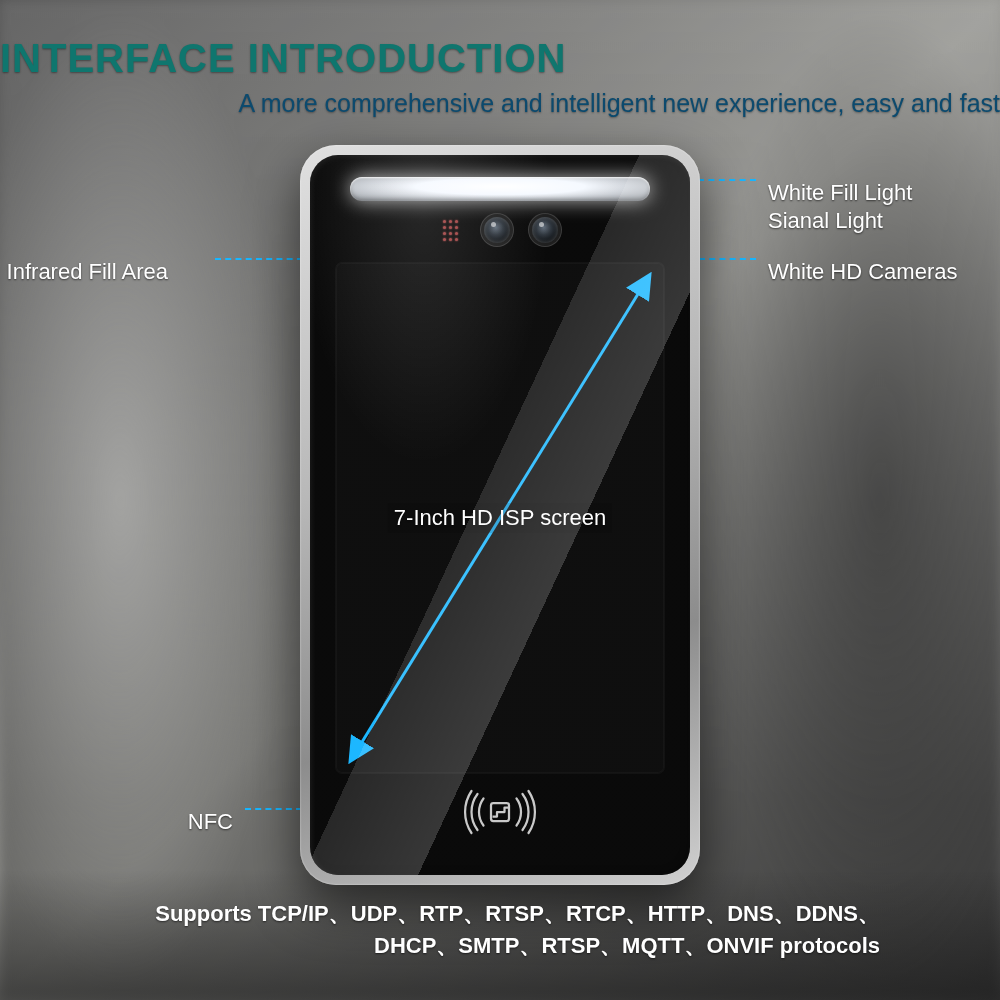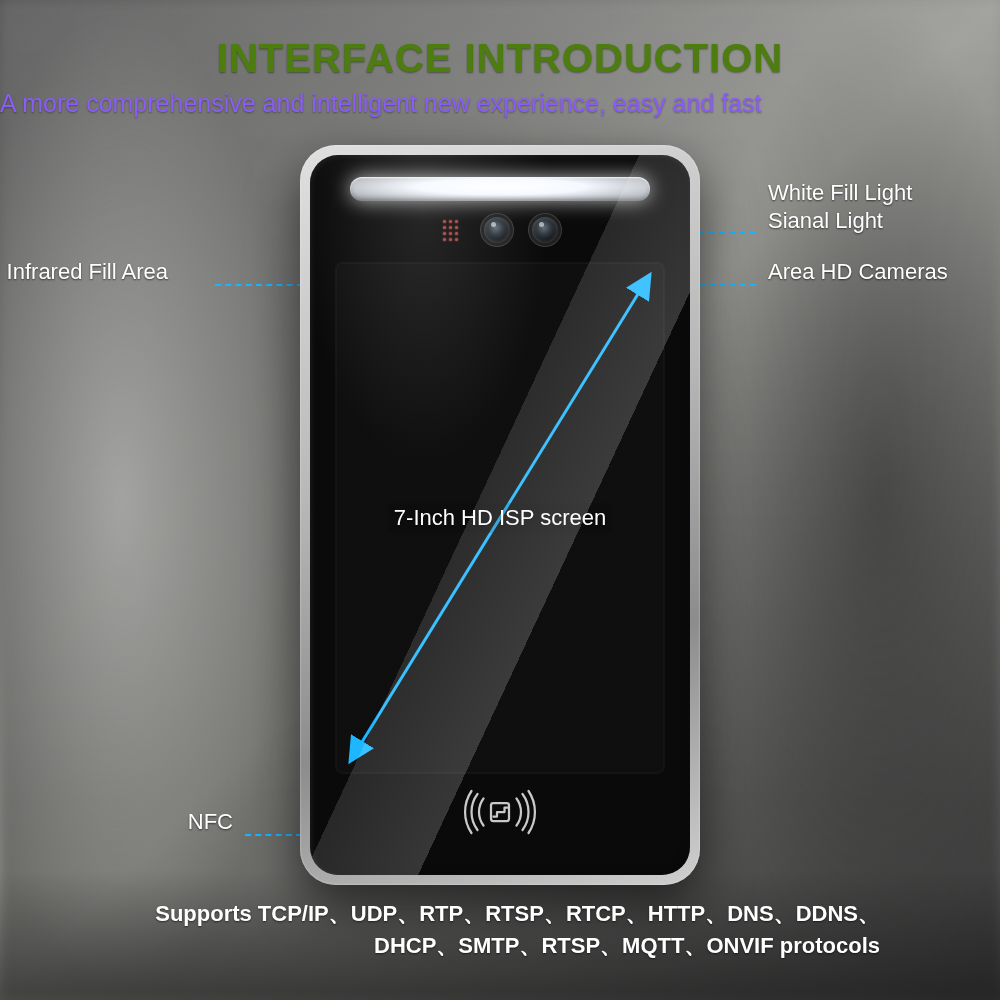--- a/index.html
+++ b/index.html
@@ -21,33 +21,33 @@
       linear-gradient(to bottom, rgba(255,255,255,0.10), rgba(0,0,0,0.25) 80%);
     filter: blur(6px);
   }
   .bg-floor {
     position:absolute; left:0; right:0; bottom:0; height:130px;
     background: linear-gradient(to top, rgba(20,20,20,0.55), transparent);
   }
   .content { position: relative; width: 100%; height: 100%; }
 
   .title {
-    text-align: center;
+    text-align: left;
     font-size: 40px;
     font-weight: 700;
     letter-spacing: 1px;
     padding-top: 36px;
-    color: #4d7c0f;
+    color: #0f766e;
     text-shadow: 0 1px 2px rgba(0,0,0,0.4);
   }
   .subtitle {
-    text-align: left;
+    text-align: right;
     font-size: 25px;
     font-weight: 400;
-    color: #8b5cf6;
+    color: #0c4a6e;
     margin-top: 8px;
     text-shadow: 0 1px 2px rgba(0,0,0,0.35);
   }
 
   
   .device-wrap {
     position: absolute;
     left: 50%;
     top: 145px;
     width: 400px;
@@ -159,21 +159,21 @@
     white-space: nowrap;
     text-shadow: 0 1px 2px rgba(0,0,0,0.6);
     background: rgba(0,0,0,0.15);
     padding: 2px 6px;
   }
 
   
   .ann {
     position: absolute;
     display: flex;
-    align-items: flex-end;
+    align-items: flex-start;
     font-size: 22px;
     color: #fff;
     text-shadow: 0 1px 2px rgba(0,0,0,0.6);
     white-space: nowrap;
     pointer-events: none;
   }
   .ann .dot {
     width: 10px; height: 10px; border-radius: 50%;
     background: #fff;
     border: 2px solid #18b6ff;
@@ -222,21 +222,21 @@
     <span class="txt">
       <div>White Fill Light</div>
       <div>Sianal Light</div>
     </span>
   </div>
 
   <div class="ann right" style="left:536px; top:258px;">
     <span class="dot"></span>
     <span class="line" style="width:210px"></span>
     <span class="txt">
-      <div>Area HD Cameras</div>
+      <div>White HD Cameras</div>
     </span>
   </div>
 
   <div class="ann left" style="right:560px; top:258px;gap:35px;">
     <span class="dot"></span>
     <span class="line" style="width:180px"></span>
     <span class="txt">
       <div>Infrared Fill Area</div>
     </span>
   </div>

